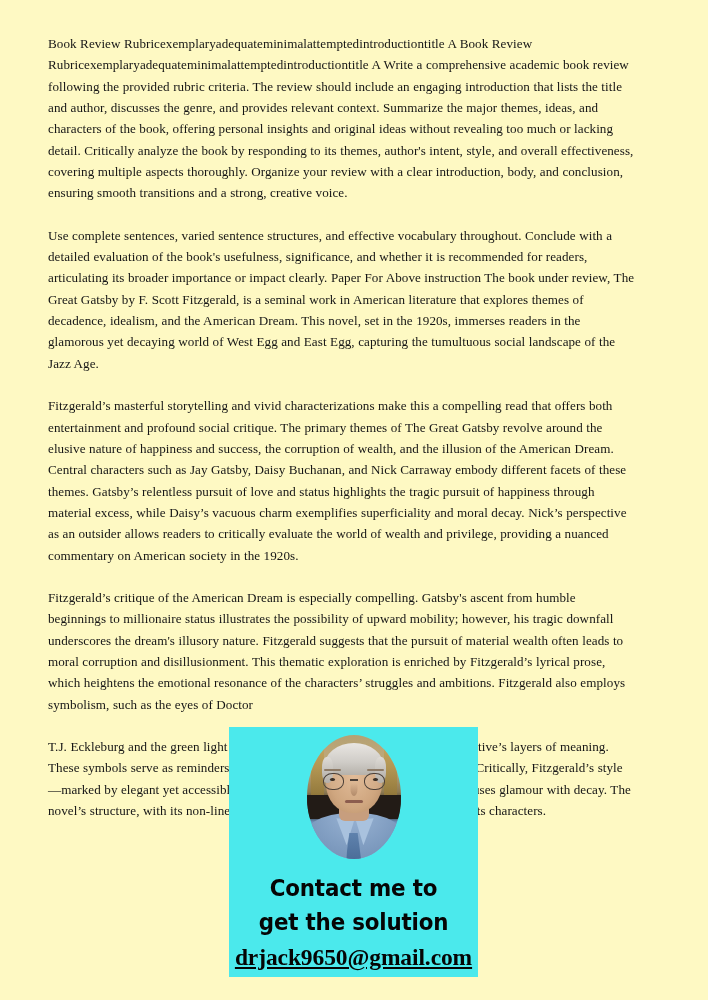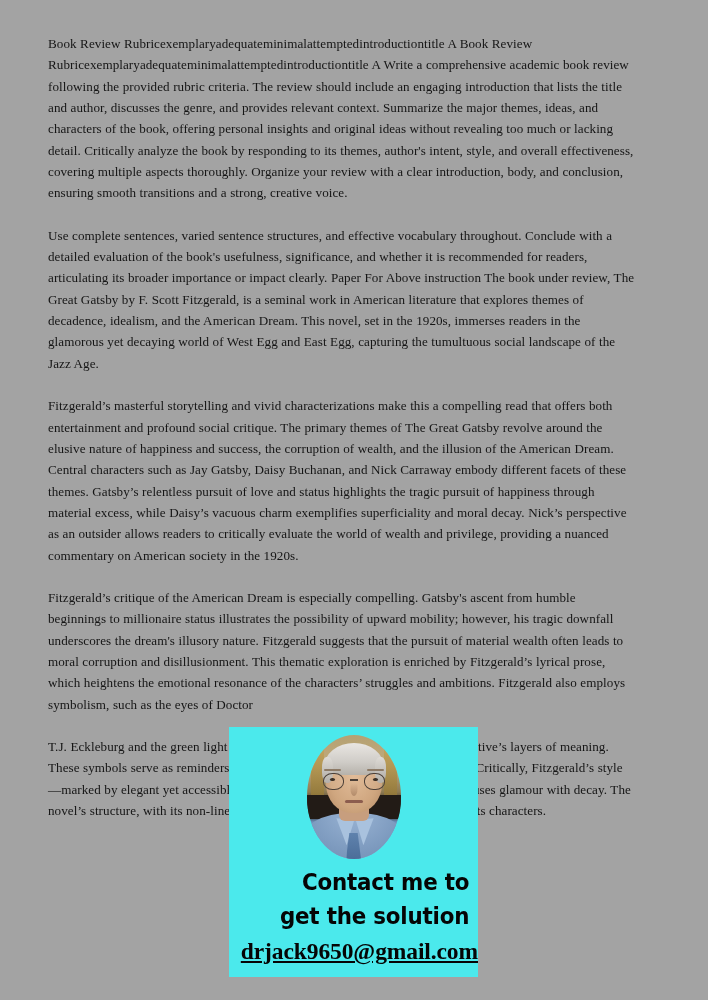--- a/index.html
+++ b/index.html
@@ -15,21 +15,21 @@
     overflow: hidden;
     font-family: "Liberation Serif", "DejaVu Serif", serif;
     color: #000000;
   }
 
   #page {
     position: absolute;
     top: 0; left: 0;
     width: 708px;
     height: 1000px;
-    background: #a3a3a3;
+    background: #fef9c3;
   }
 
   #doc-body {
     position: absolute;
     top: 33px;
     left: 48px;
     width: 587px;
   }
 
   .para {
@@ -188,22 +188,22 @@
     border-radius: 0 0 50% 50%;
   }
   .ph-mouth {
     position: absolute; top: 65px; left: 50%;
     transform: translateX(-50%);
     width: 18px; height: 2.6px;
     background: #8c5d4e; border-radius: 3px;
   }
 
   #contact-lines {
-    margin-top: 6px;
-    text-align: right;
+    margin-top: 12px;
+    text-align: center;
     width: 100%;
   }
   .contact-line {
     font-family: "DejaVu Sans", "Liberation Sans", sans-serif;
     font-weight: bold;
     font-size: 23px;
     line-height: 34px;
     color: #050505;
     letter-spacing: -0.2px;
     transform: scaleX(0.93);

